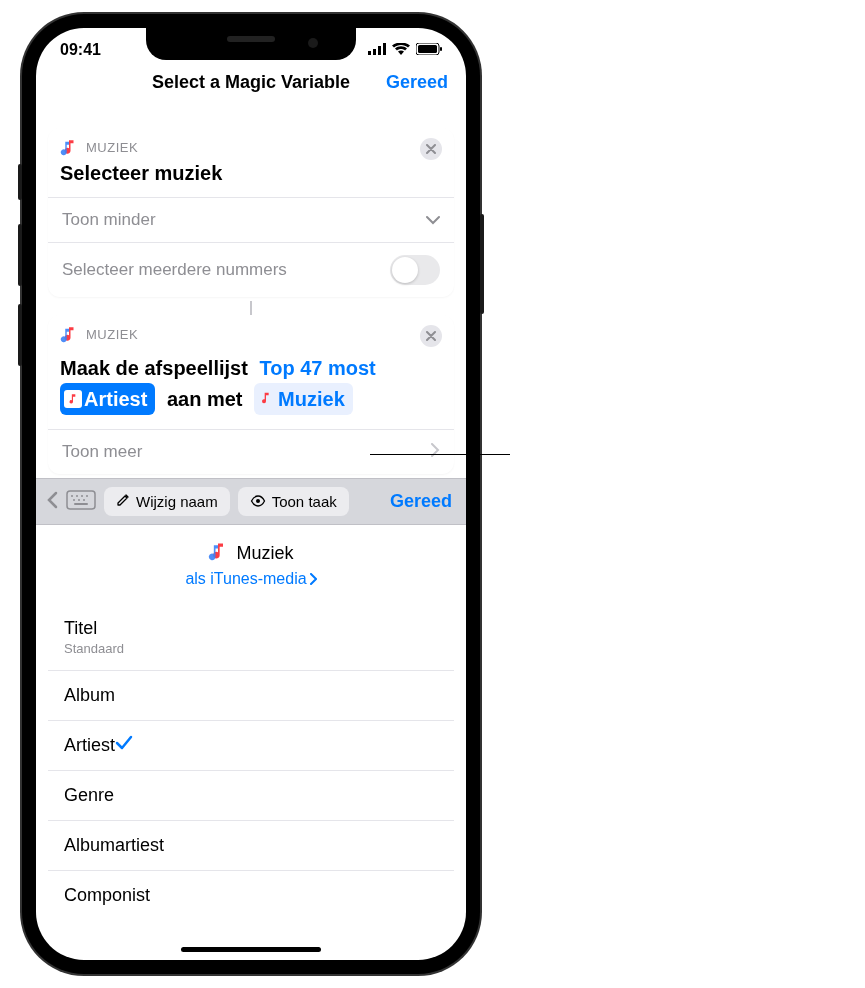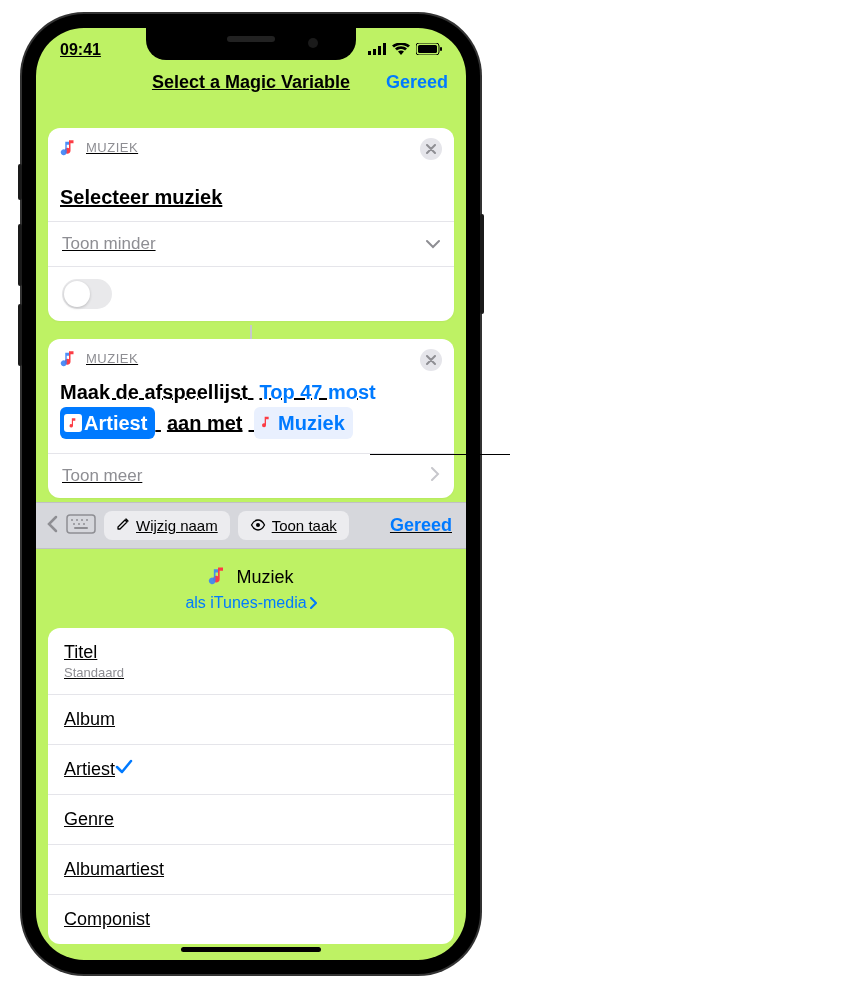--- a/index.html
+++ b/index.html
@@ -17,25 +17,24 @@
   width: 458px;
   height: 960px;
   background: #000;
   border-radius: 62px;
   padding: 14px;
   box-shadow: 0 0 0 2px #333;
 }
 .phone-screen {
   width: 100%;
   height: 100%;
-  background: #bef264;
+  background: #ffffff;
   border-radius: 48px;
   overflow: hidden;
   position: relative;
-  text-decoration: underline;
 }
 .notch {
   position: absolute;
   top: 0;
   left: 50%;
   transform: translateX(-50%);
   width: 210px;
   height: 32px;
   background: #000;
   border-bottom-left-radius: 20px;
@@ -138,21 +137,20 @@
   display: flex;
   align-items: center;
   justify-content: center;
 }
 .close-btn svg { width: 10px; height: 10px; }
 .card-title {
   padding: 2px 12px 12px 12px;
   font-size: 20px;
   font-weight: 600;
   color: #000;
-  margin-top: 24px;
 }
 .card-row {
   display: flex;
   align-items: center;
   justify-content: space-between;
   padding: 12px 14px;
   border-top: 1px solid #e5e5ea;
   font-size: 17px;
   color: #8e8e93;
 }
@@ -384,20 +382,21 @@
         <div class="card-title">Selecteer muziek</div>
         <div class="card-row">
           <span class="card-row-label">Toon minder</span>
           <span class="chevron">
             <svg width="14" height="10" viewBox="0 0 14 10">
                 <path d="M1 2 L7 8 L13 2" fill="none" stroke="#8e8e93" stroke-width="2" stroke-linecap="round"></path>
               </svg>
           </span>
         </div>
         <div class="card-row">
+          <span class="card-row-label">Selecteer meerdere nummers</span>
           <span class="toggle">
             <span class="toggle-knob"></span>
           </span>
         </div>
       </div>
 
       <div class="connector"></div>
 
       <div class="card">
         <div class="card-header">

